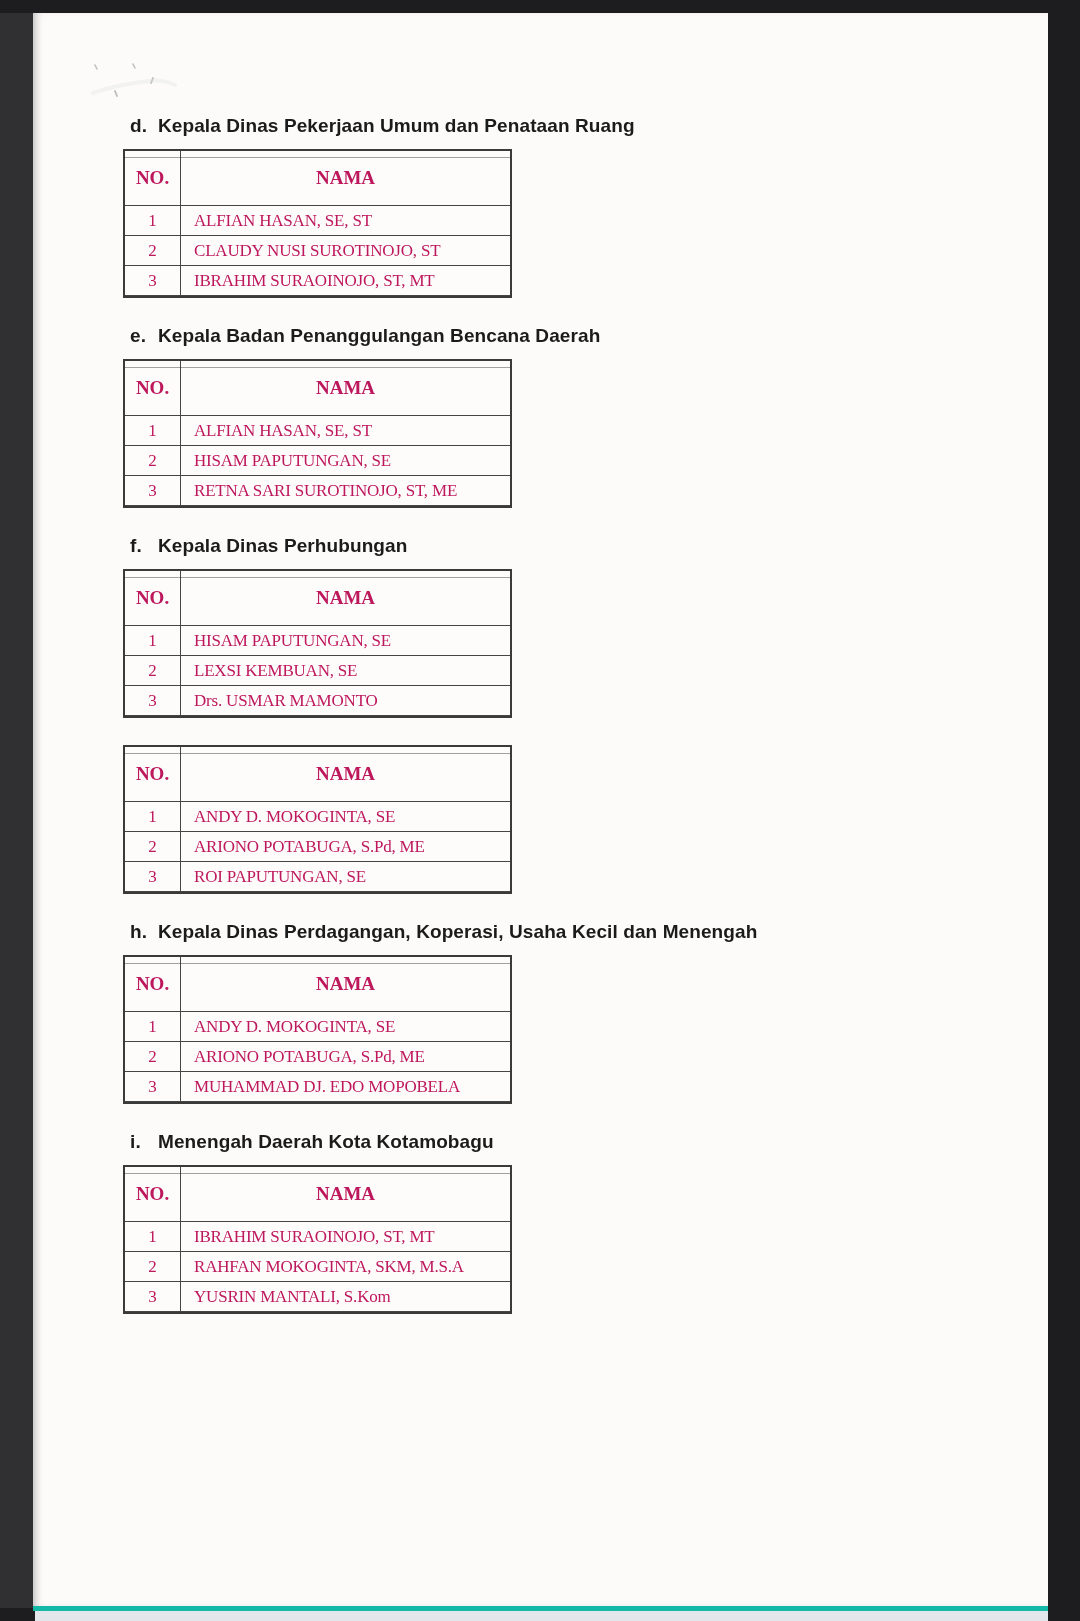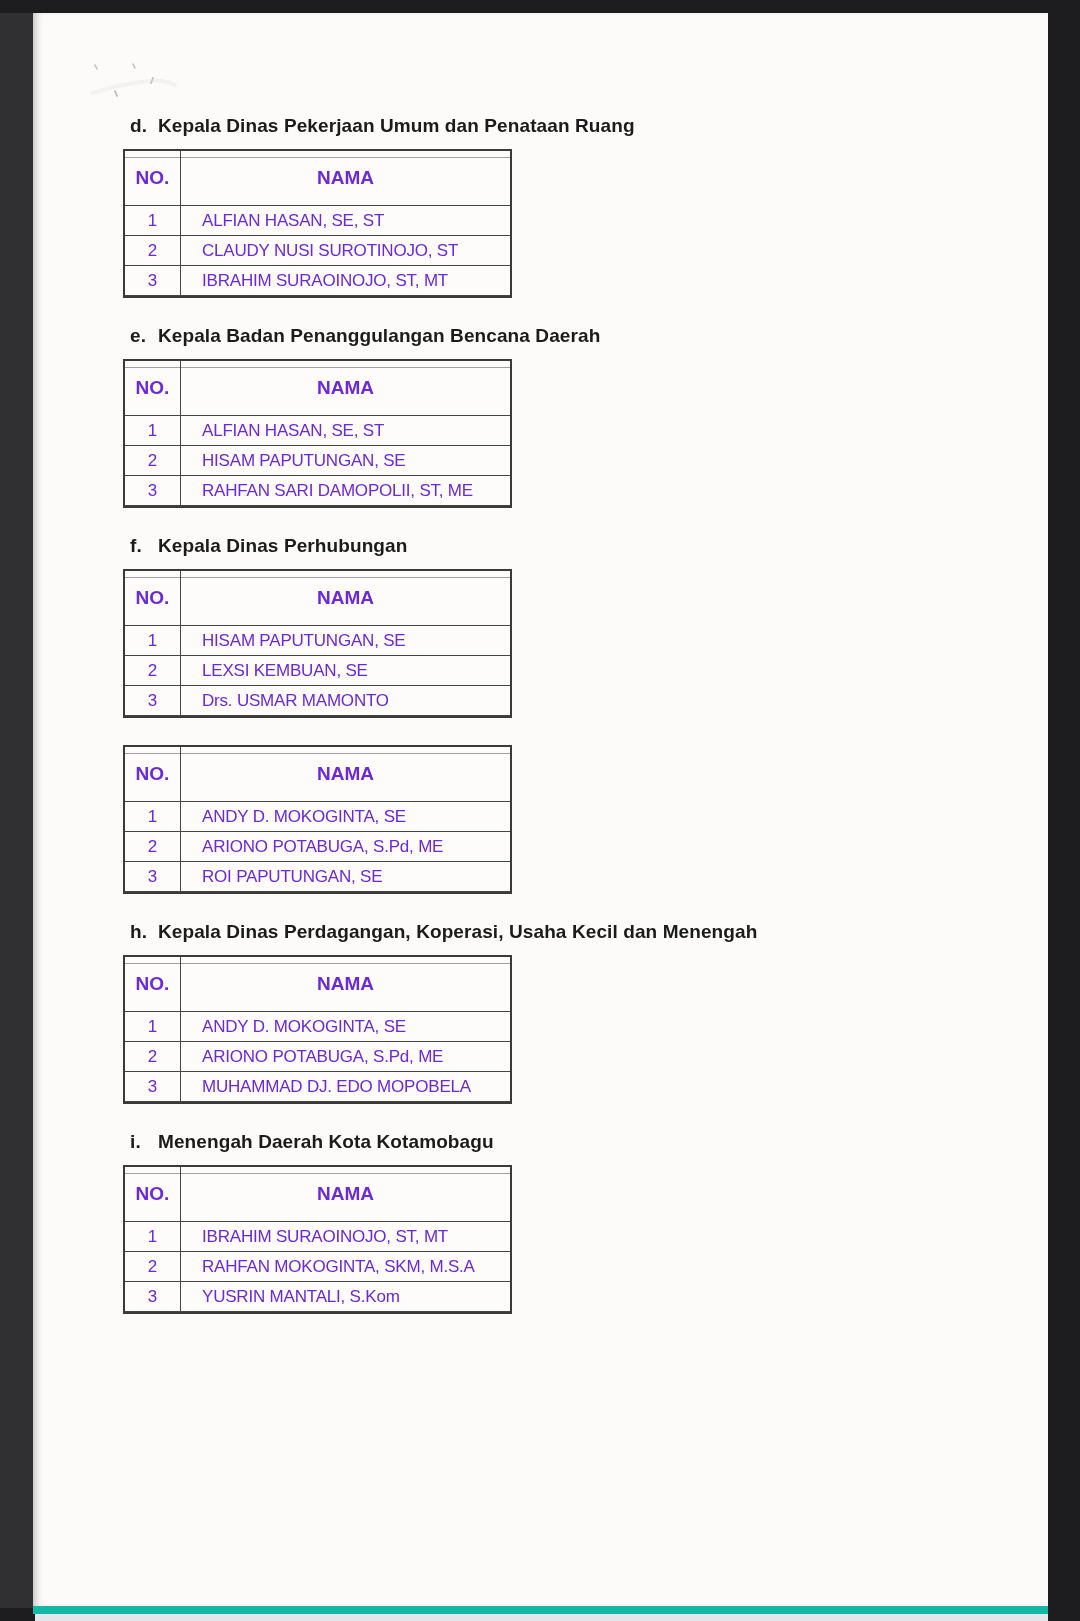--- a/index.html
+++ b/index.html
@@ -14,21 +14,21 @@
     position:absolute; left:0; top:13px; width:33px; height:1595px;
     background:#303032;
   }
   .frame-bottom-light {
     position:absolute; left:35px; top:1608px; width:1013px; height:13px;
     background:#e3e7eb;
   }
   .page {
     position:absolute; left:33px; top:13px; width:1015px; height:1593px;
     background:#fcfbf9;
-    border-bottom:8px solid #14b8a6;
+    border-bottom:5px solid #14b8a6;
     box-shadow: inset 7px 0 10px -6px rgba(70,70,80,0.45);
   }
   .pencil-mark {
     position:absolute; left:48px; top:38px;
     opacity:0.55;
   }
   .content {
     position:absolute; left:90px; top:102px; width:880px;
   }
   .sec { margin:0; }
@@ -48,31 +48,32 @@
     background:#fdfcfb;
     border:2px solid #3a3a3a;
     position:relative;
   }
   .tbl::after { 
     content:""; position:absolute; left:0; right:0; top:7px;
     border-top:1px solid rgba(50,50,50,0.45);
   }
   .tbl th, .tbl td {
     border:1.5px solid #454545;
-    color:#6d28d9;
+    color:#be185d;
+    font-family:Liberation Serif, serif;
   }
   .tbl th {
     height:52px;
     font-size:19px; font-weight:bold;
     text-align:center; vertical-align:middle;
   }
   .tbl th.col-no { width:53px; }
   .tbl td { height:27px; font-size:17px; vertical-align:middle; }
   .tbl td.cell-no { text-align:center; }
-  .tbl td.cell-nama { padding-left:21px; letter-spacing:-0.2px; white-space:nowrap; }
+  .tbl td.cell-nama { padding-left:13px; letter-spacing:-0.2px; white-space:nowrap; }
 </style>
 </head>
 <body>
 
 <div class="frame-left"></div>
 <div class="frame-bottom-light"></div>
 
 <div class="page">
 
   <svg class="pencil-mark" width="120" height="60" viewBox="0 0 120 60">
@@ -128,21 +129,21 @@
           <tr>
             <td class="cell-no">1</td>
             <td class="cell-nama">ALFIAN HASAN, SE, ST</td>
           </tr>
           <tr>
             <td class="cell-no">2</td>
             <td class="cell-nama">HISAM PAPUTUNGAN, SE</td>
           </tr>
           <tr>
             <td class="cell-no">3</td>
-            <td class="cell-nama">RAHFAN SARI DAMOPOLII, ST, ME</td>
+            <td class="cell-nama">RETNA SARI SUROTINOJO, ST, ME</td>
           </tr>
         </tbody>
       </table>
     </section>
 
     <section class="sec">
       <h3 class="sec-heading">
         <span class="sec-letter">f.</span><span class="sec-title">Kepala Dinas Perhubungan</span>
       </h3>
       <table class="tbl">

